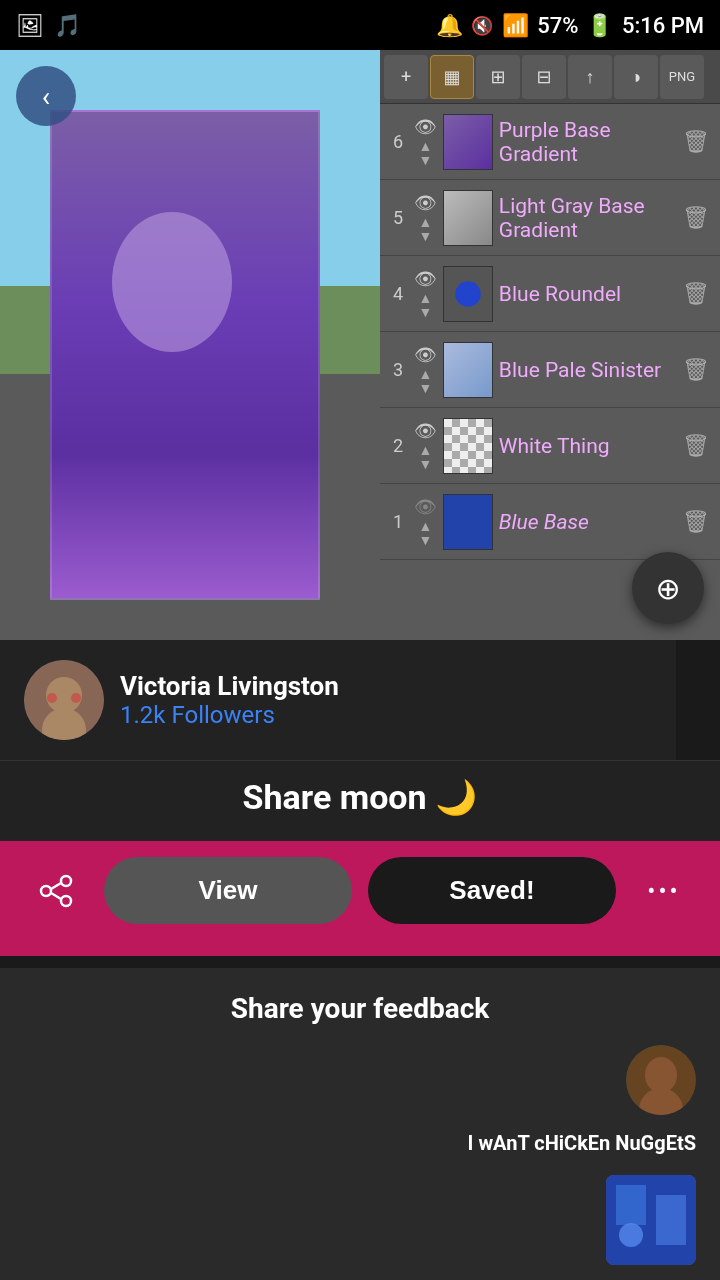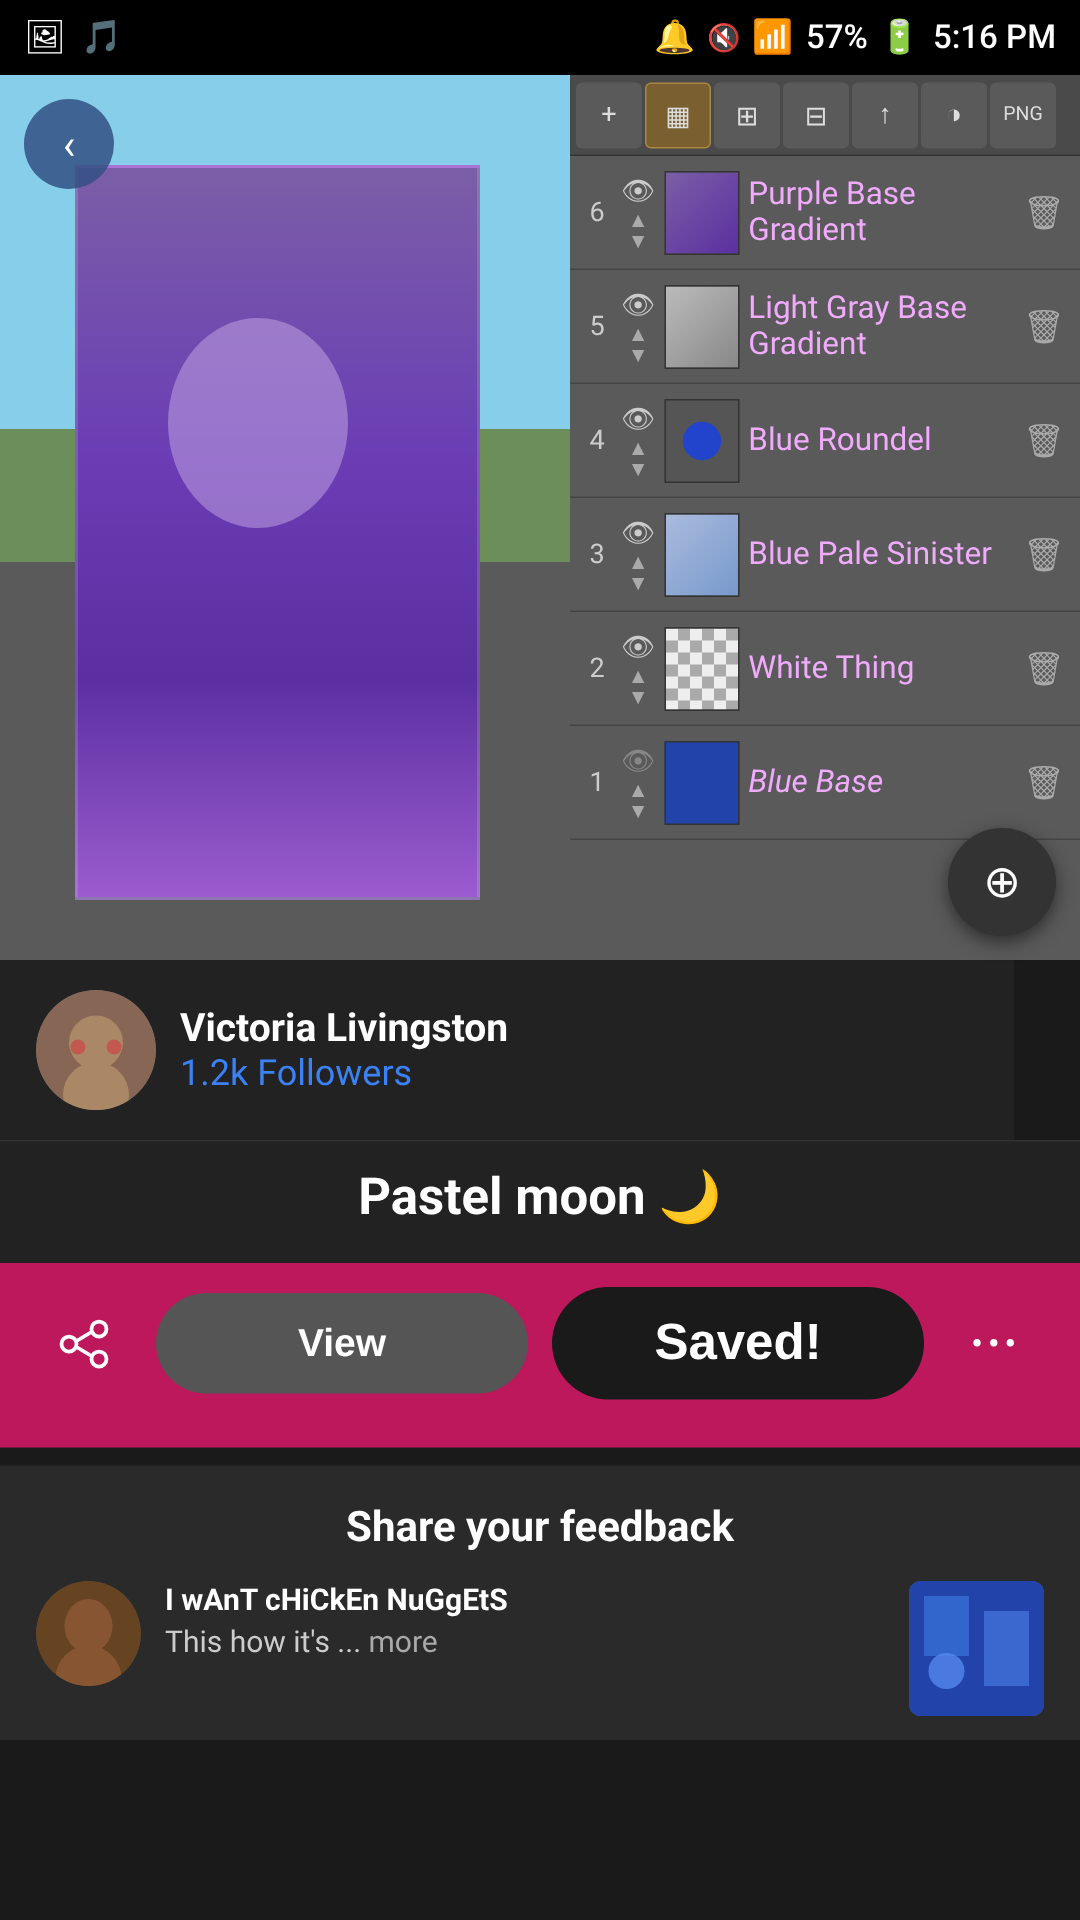--- a/index.html
+++ b/index.html
@@ -315,21 +315,21 @@
       cursor: pointer;
       text-align: center;
     }
     .saved-btn {
       flex: 1;
       background: #1a1a1a;
       color: #fff;
       border: none;
       border-radius: 50px;
       padding: 18px 0;
-      font-size: 34px;
+      font-size: 26px;
       font-weight: 700;
       cursor: pointer;
       text-align: center;
     }
     .more-btn {
       width: 64px;
       height: 64px;
       display: flex;
       align-items: center;
       justify-content: center;
@@ -348,22 +348,23 @@
     }
     .feedback-title {
       color: #fff;
       font-size: 28px;
       font-weight: 700;
       text-align: center;
       margin-bottom: 20px;
     }
     .comment-row {
       display: flex;
-      align-items: flex-start;
+      align-items: flex-end;
       gap: 16px;
+      flex-direction: column;
     }
     .comment-avatar {
       width: 70px;
       height: 70px;
       border-radius: 50%;
       background: #444;
       flex-shrink: 0;
       display: flex;
       align-items: center;
       justify-content: center;
@@ -565,21 +566,21 @@
       <circle cx="52" cy="38" r="5" fill="#cc4444" opacity="0.7"></circle>
     </svg>
   </div>
   <div class="user-info">
     <div class="user-name">Victoria Livingston</div>
     <div class="user-followers">1.2k Followers</div>
   </div>
 </div>
 
 <div class="title-section">
-  <div class="post-title">Pastel moon 🌙</div>
+  <div class="post-title">Share moon 🌙</div>
 </div>
 
 <div class="action-section">
   <div class="share-icon-btn">
     <svg width="36" height="36" viewBox="0 0 36 36" fill="none">
       <circle cx="28" cy="8" r="5" stroke="white" stroke-width="2.5"></circle>
       <circle cx="8" cy="18" r="5" stroke="white" stroke-width="2.5"></circle>
       <circle cx="28" cy="28" r="5" stroke="white" stroke-width="2.5"></circle>
       <line x1="13" y1="16" x2="23" y2="10" stroke="white" stroke-width="2.5"></line>
       <line x1="13" y1="20" x2="23" y2="26" stroke="white" stroke-width="2.5"></line>
@@ -597,24 +598,20 @@
   <div class="comment-row">
     <div class="comment-avatar">
       <svg width="70" height="70" viewBox="0 0 70 70">
         <circle cx="35" cy="35" r="35" fill="#664422"></circle>
         <ellipse cx="35" cy="30" rx="16" ry="18" fill="#885533"></ellipse>
         <circle cx="35" cy="65" r="22" fill="#885533"></circle>
       </svg>
     </div>
     <div class="comment-content">
       <div class="comment-username">I wAnT cHiCkEn NuGgEtS</div>
-      <div class="comment-text">
-        <span>This how it's ...</span>
-        <span class="comment-more">more</span>
-      </div>
     </div>
     <div class="comment-image">
       <svg width="90" height="90" viewBox="0 0 90 90">
         <rect width="90" height="90" fill="#2244aa"></rect>
         <rect x="10" y="10" width="30" height="40" fill="#3366cc"></rect>
         <rect x="50" y="20" width="30" height="50" fill="#4477dd" opacity="0.7"></rect>
         <circle cx="25" cy="60" r="12" fill="#5588ee" opacity="0.8"></circle>
       </svg>
     </div>
   </div>

